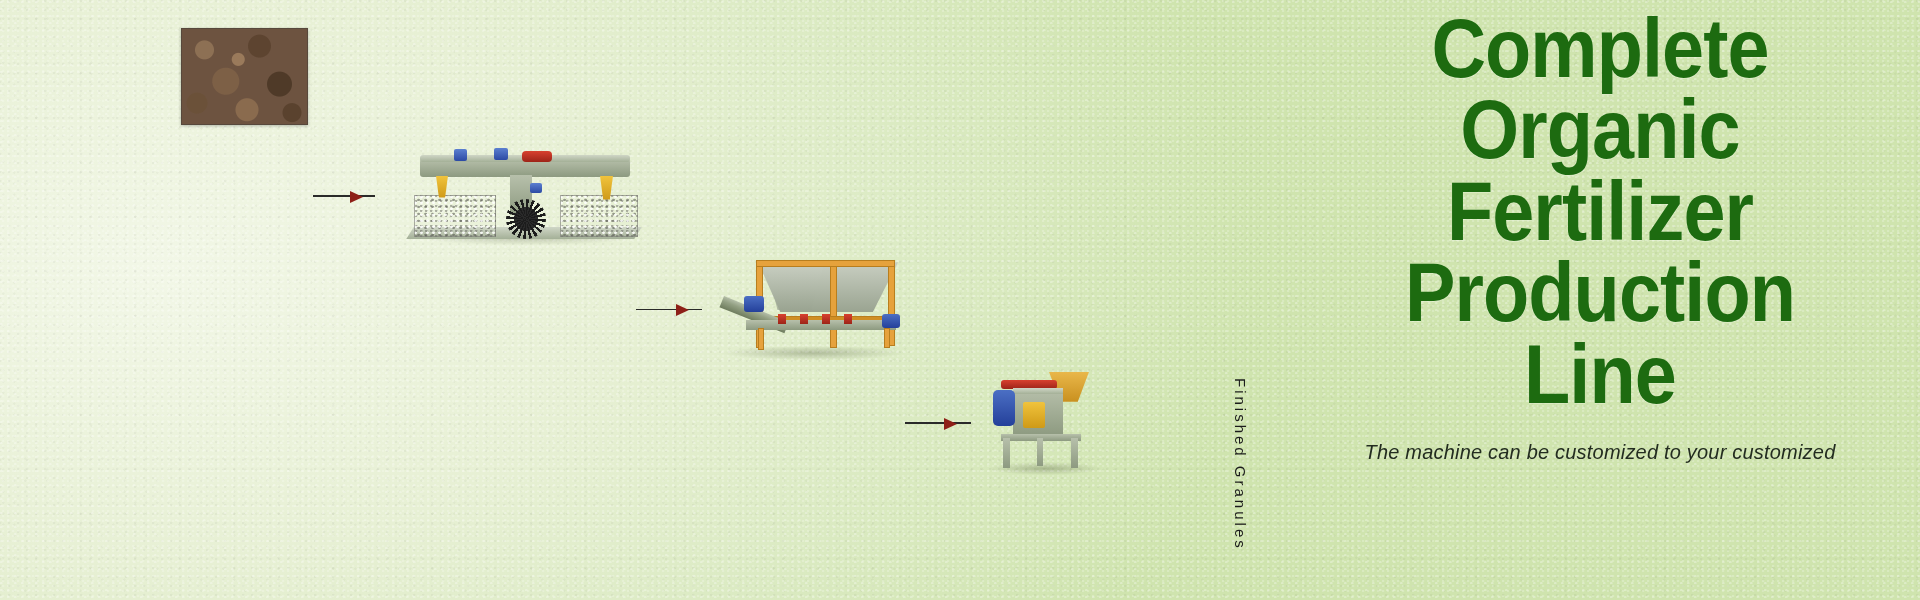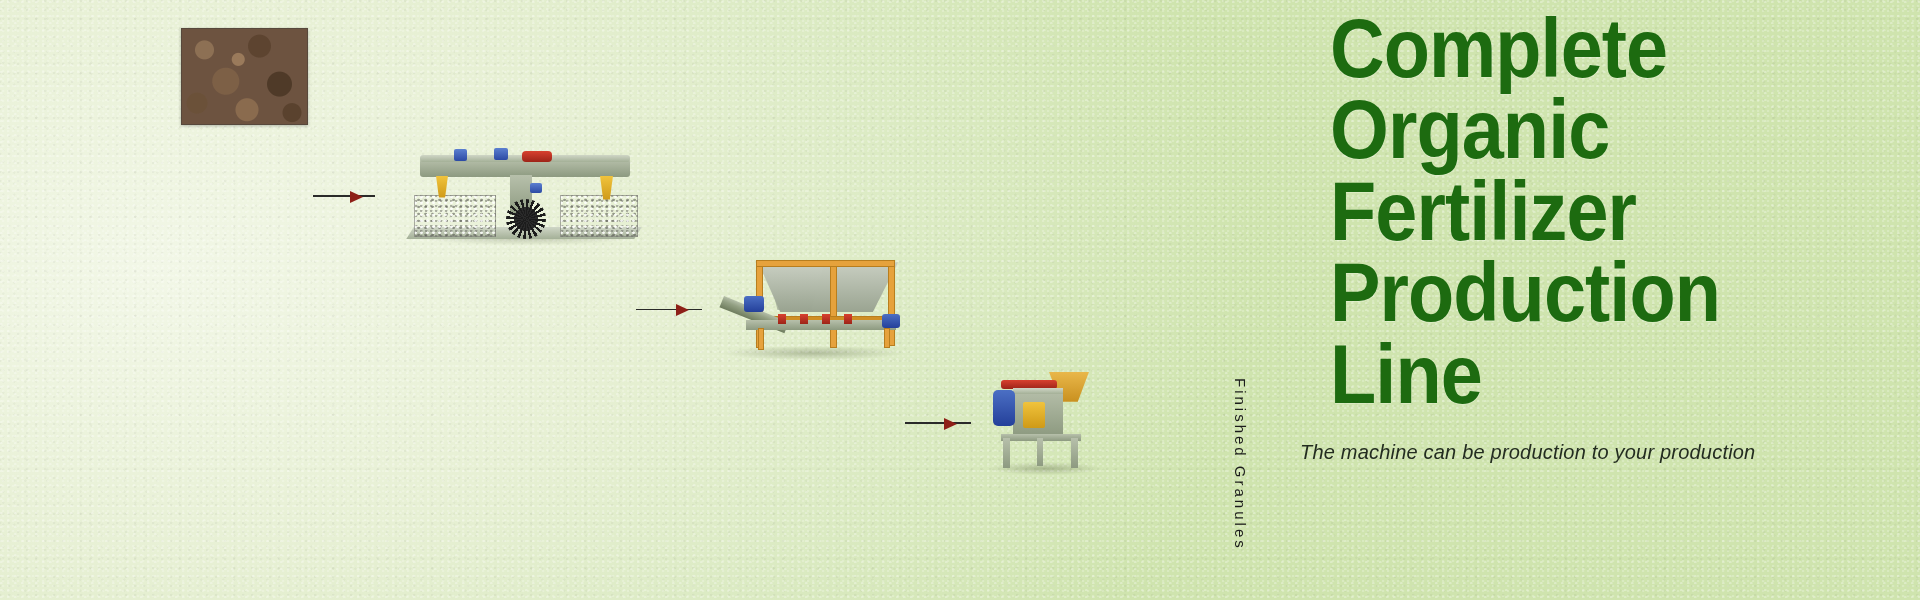--- a/index.html
+++ b/index.html
@@ -24,20 +24,21 @@
       radial-gradient(circle at 45% 80%, rgba(255,255,255,.40) 0 1px, transparent 1.4px),
       radial-gradient(circle at 85% 15%, rgba(0,0,0,.05) 0 1px, transparent 1.4px);
     background-size:7px 7px, 9px 9px, 5px 5px, 11px 11px;
     background-position:0 0, 3px 4px, 1px 2px, 5px 6px;
   }
   #banner>*{position:relative;}
 
   
   #title-block{
     position:absolute;left:1300px;top:8px;width:600px;height:584px;
+    text-align:center;
   }
   .title-line{
     font-weight:bold;color:#1d6b10;line-height:.97;
     font-size:84px;letter-spacing:-1px;
     transform:scaleX(.90);transform-origin:50% 50%;
     white-space:nowrap;
     text-shadow:0 1px 0 rgba(255,255,255,.25);
   }
   #tagline{
     margin-top:26px;font-style:italic;font-size:20px;color:#232c20;
@@ -188,16 +189,16 @@
   </div>
 
   <div id="finished-label" style="left:1232px;top:378px;height:182px;">Finished Granules</div>
 
   <div id="title-block">
     <div class="title-line">Complete</div>
     <div class="title-line">Organic</div>
     <div class="title-line">Fertilizer</div>
     <div class="title-line">Production</div>
     <div class="title-line">Line</div>
-    <div id="tagline">The machine can be production to your production</div>
+    <div id="tagline">The machine can be customized to your customized</div>
   </div>
 
 </div>
 
 </body></html>

